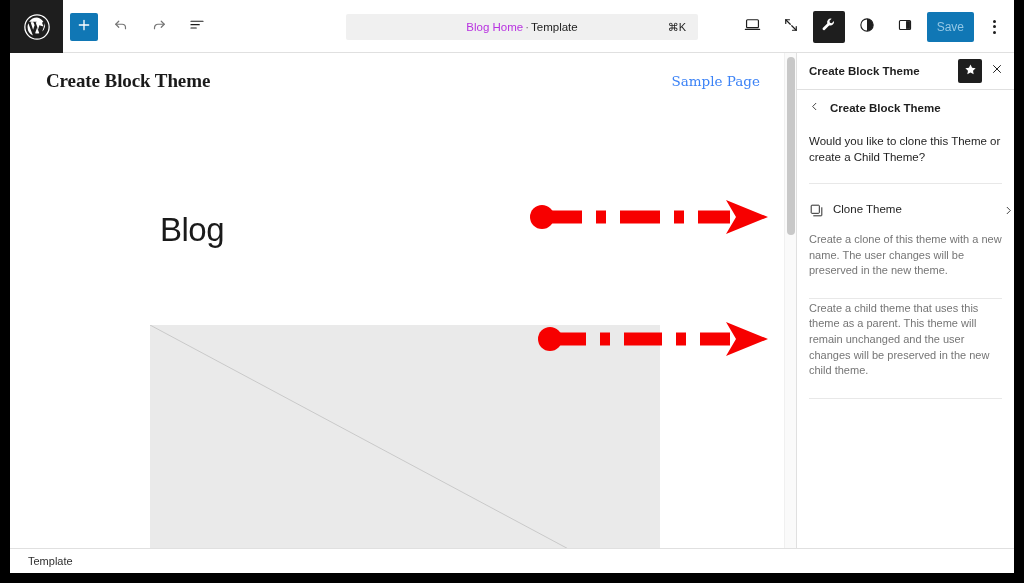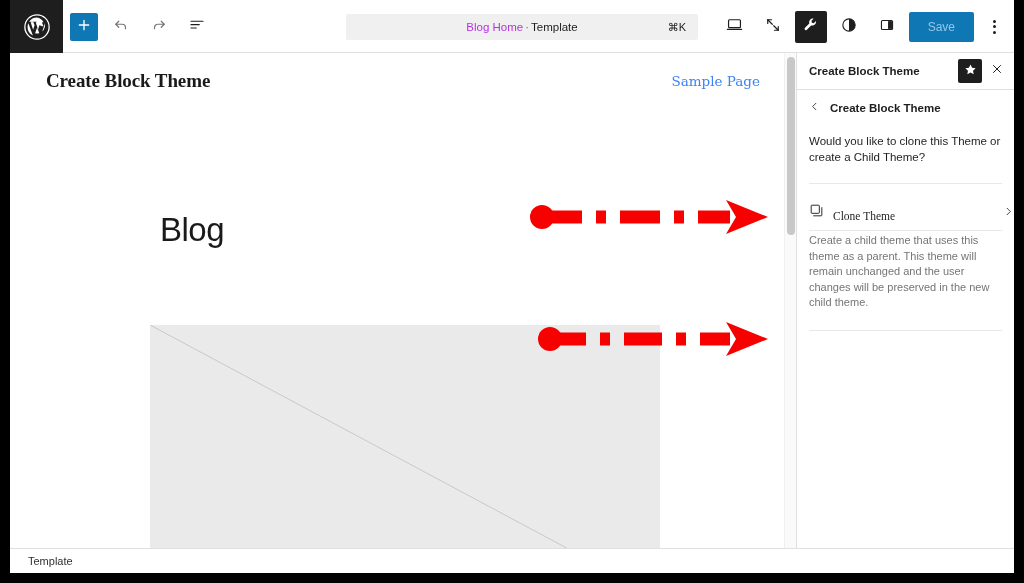--- a/index.html
+++ b/index.html
@@ -69,21 +69,21 @@
     position: absolute; right: 6px; top: 0;
     height: 53px;
     display: flex; align-items: center; gap: 6px;
   }
   .tb-right .tb-btn { width: 32px; height: 32px; }
   .tb-btn.active { background: #1e1e1e; color: #fff; border-radius: 2px; }
   .save-btn {
     background: #1077b5;
     color: #93c7e5;
     font-size: 12px;
-    padding: 0 19px;
+    padding: 0 10px;
     height: 30px;
     border: none; border-radius: 2px;
     display: flex; align-items: center;
     cursor: pointer;
     font-family: "Liberation Sans", sans-serif;
   }
   .kebab {
     width: 28px; height: 32px;
     display: flex; flex-direction: column; align-items: center; justify-content: center; gap: 2.5px;
     cursor: pointer;
@@ -187,24 +187,23 @@
   .sb-back .lbl { font-size: 11.5px; font-weight: bold; color: #1e1e1e; }
   .sb-intro {
     padding: 8px 12px 18px 12px;
     font-size: 11.5px;
     font-weight: normal;
     line-height: 1.35;
     color: #1e1e1e;
   }
   .sb-div { height: 1px; background: #e8e8e8; margin: 0 12px; }
   .sb-row {
-    display: flex; align-items: flex-end; gap: 9px;
+    display: flex; align-items: flex-start; gap: 9px;
     padding: 19px 0 8px 12px;
     cursor: pointer;
-    font-family: Liberation Serif, serif;
   }
   .sb-row .row-lbl { font-size: 11.5px; color: #1e1e1e; }
   .sb-row .chev { margin-left: auto; color: #1e1e1e; }
   .sb-desc {
     padding: 2px 12px 19px 12px;
     font-size: 11px;
     line-height: 1.42;
     color: #757575;
   }
 
@@ -420,20 +419,21 @@
           <path d="M7.5 20.5h12a1 1 0 0 0 1-1v-12" stroke="#1e1e1e" stroke-width="1.5" stroke-linecap="round"></path>
         </svg>
       </span>
       <span class="row-lbl">Clone Theme</span>
       <span class="chev">
         <svg width="11" height="13" viewBox="0 0 24 24" fill="none">
           <path d="M9 5l7 7-7 7" stroke="#1e1e1e" stroke-width="1.8" stroke-linecap="round" stroke-linejoin="round"></path>
         </svg>
       </span>
     </div>
+    <div class="sb-desc">Create a clone of this theme with a new name. The user changes will be preserved in the new theme.</div>
 
     <div class="sb-div"></div>
 
     <div class="sb-desc">Create a child theme that uses this theme as a parent. This theme will remain unchanged and the user changes will be preserved in the new child theme.</div>
 
     <div class="sb-div"></div>
   </div>
 
   <div class="bottombar">
     <span class="crumb">Template</span>

